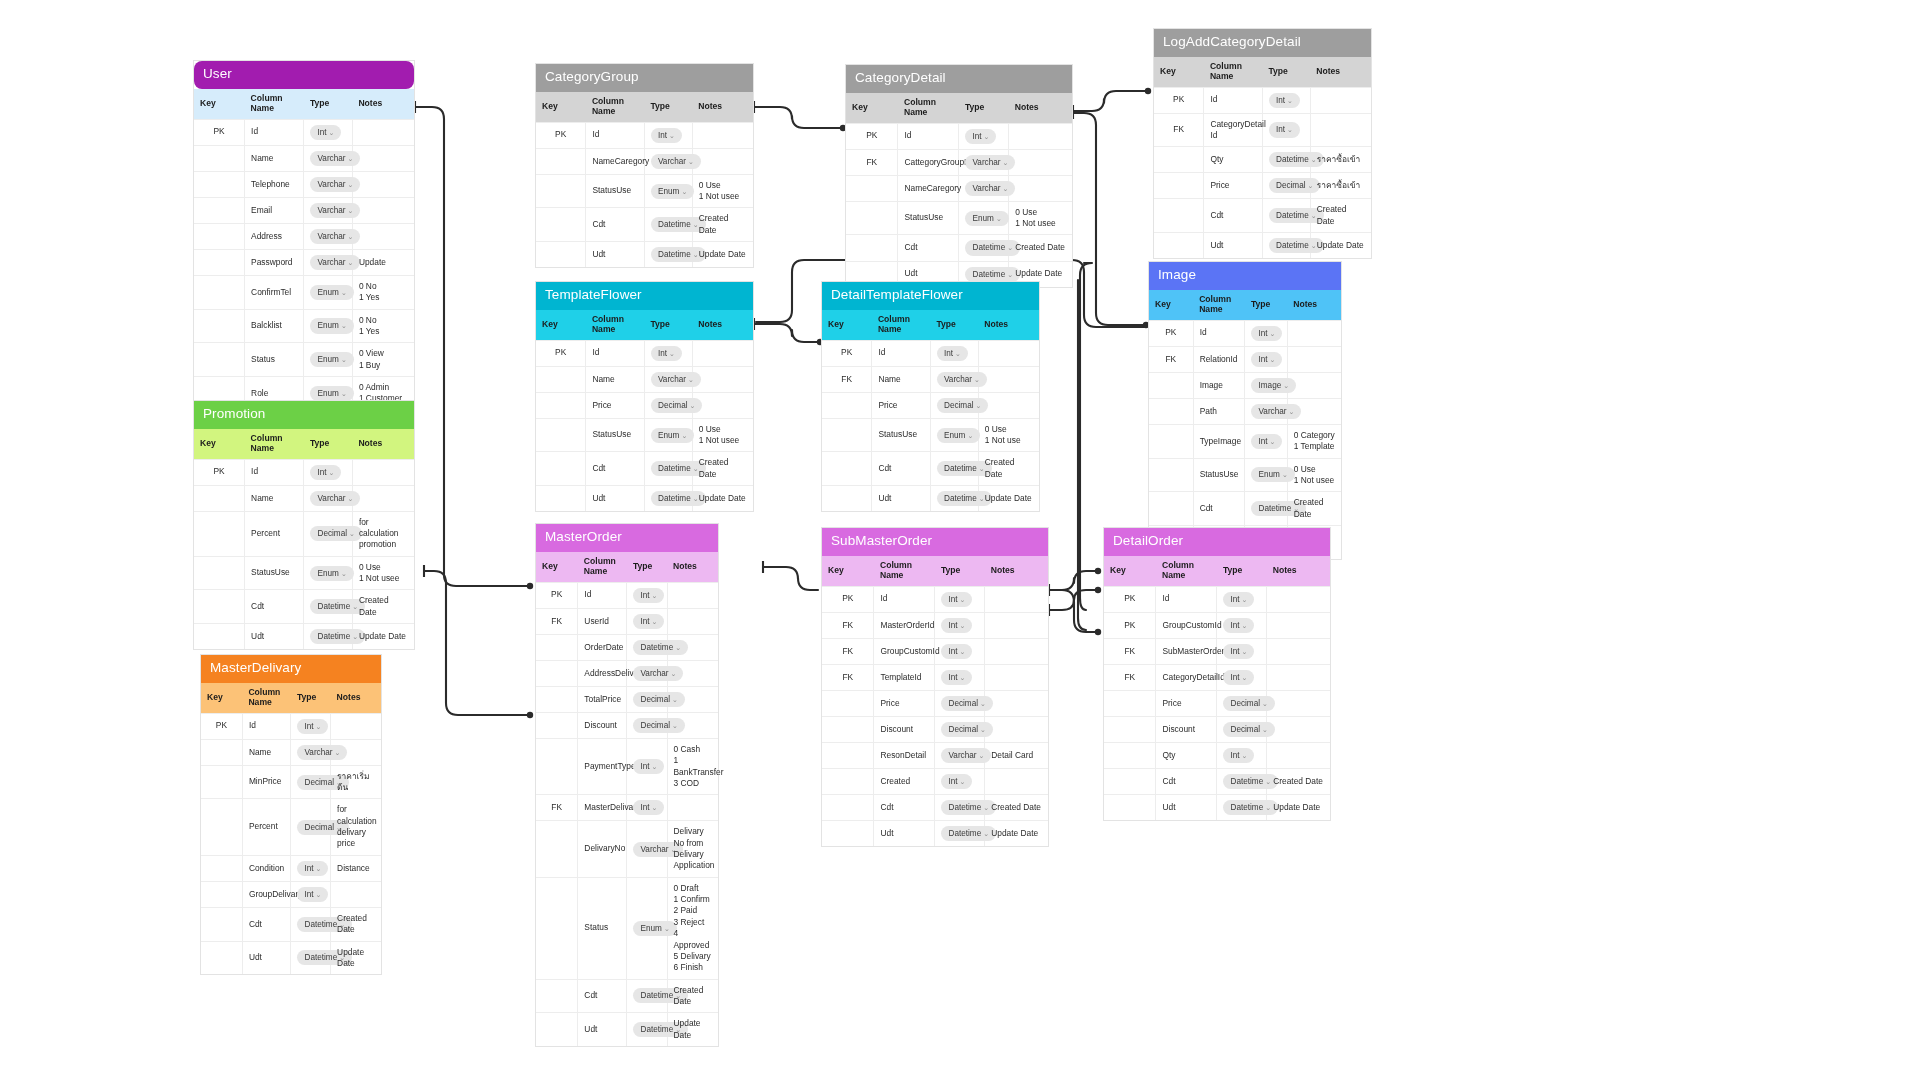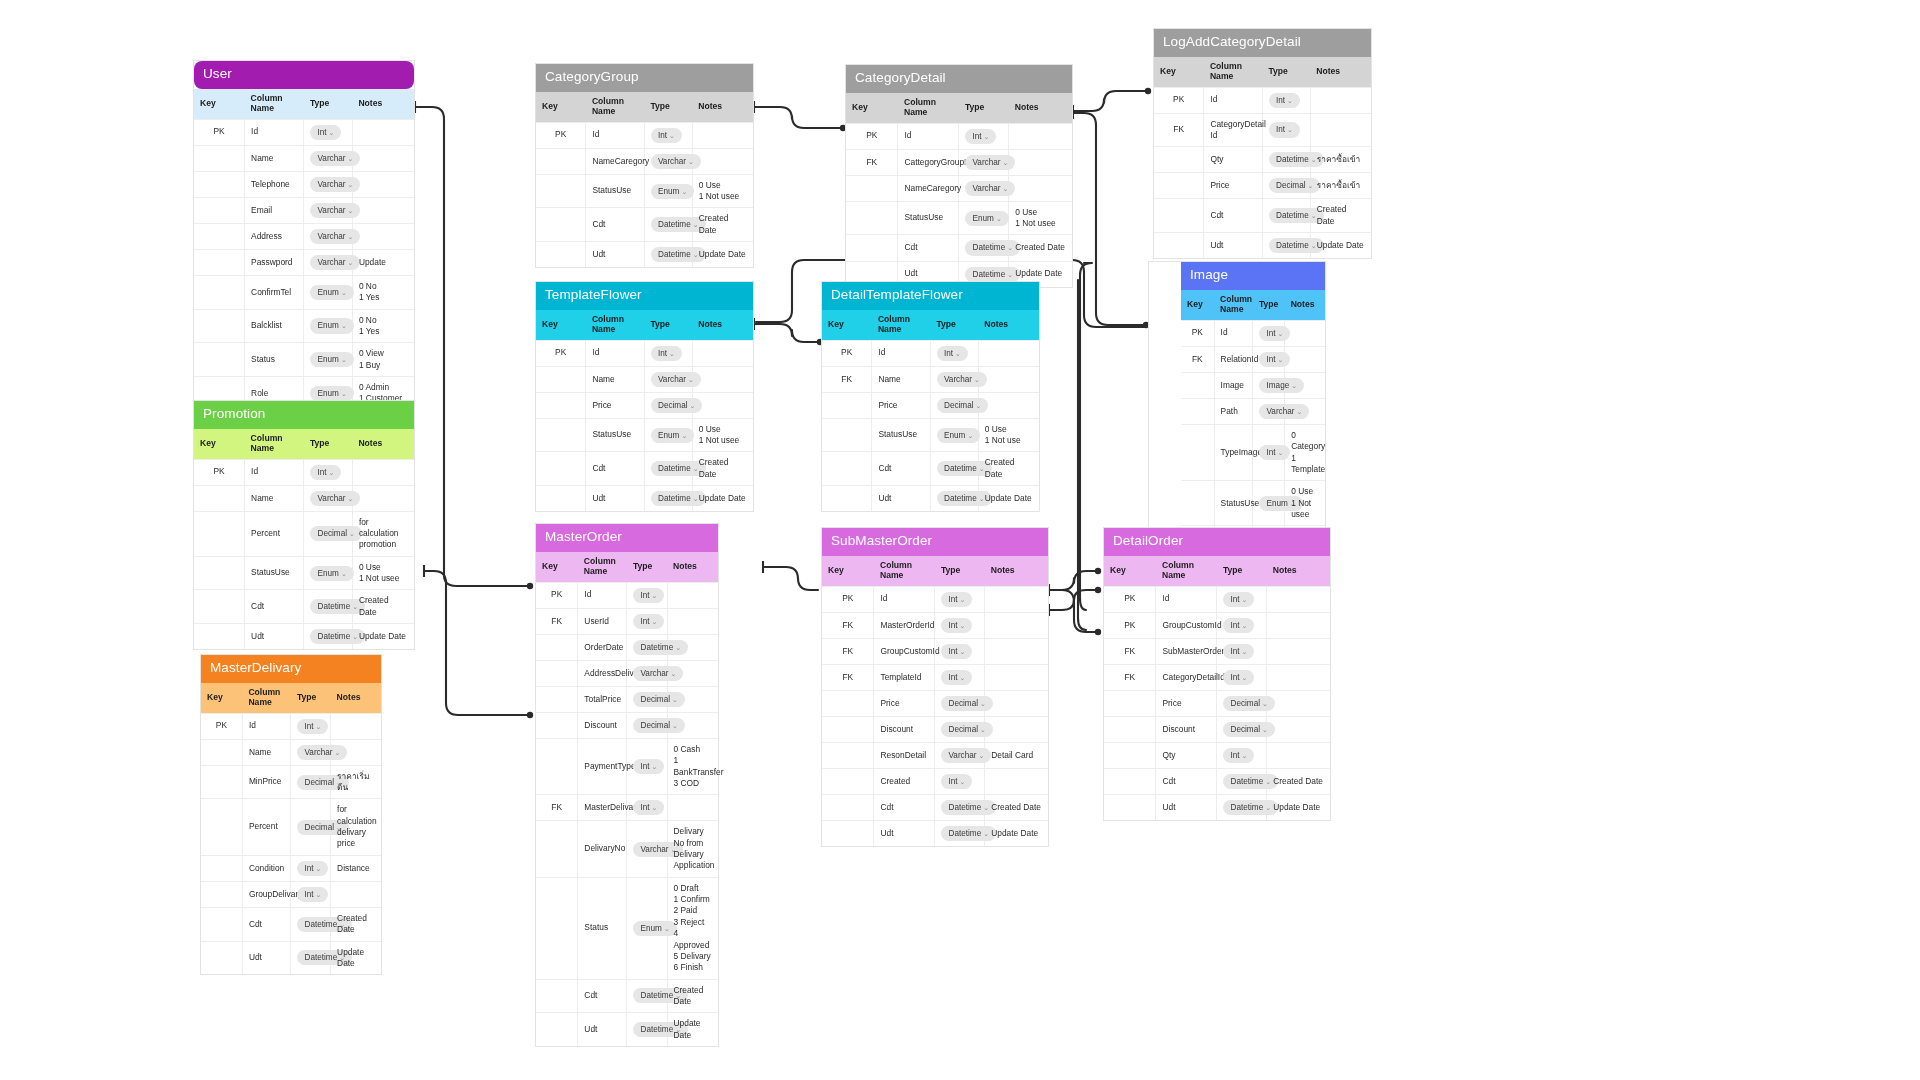--- a/index.html
+++ b/index.html
@@ -473,21 +473,21 @@
             </tr>
             <tr>
               <td class="key c-key"></td>
               <td class="c-name">Udt</td>
               <td class="c-type"><span class="chip"><span>Datetime</span><span class="caret">⌄</span></span></td>
               <td class="c-notes">Update Date</td>
             </tr>
           </tbody>
         </table>
       </div>
-      <div class="entity" style="left: 1148px; top: 261px; width: 178px; padding-left: 32px;">
+      <div class="entity" style="left: 1148px; top: 261px; width: 194px;">
         <div class="entity-title" style="background: rgb(91, 116, 245);">Image</div>
         <table class="cols">
           <thead>
             <tr style="background: rgb(79, 195, 247);">
               <th class="c-key">Key</th>
               <th class="c-name">Column Name</th>
               <th class="c-type">Type</th>
               <th class="c-notes">Notes</th>
             </tr>
           </thead>

